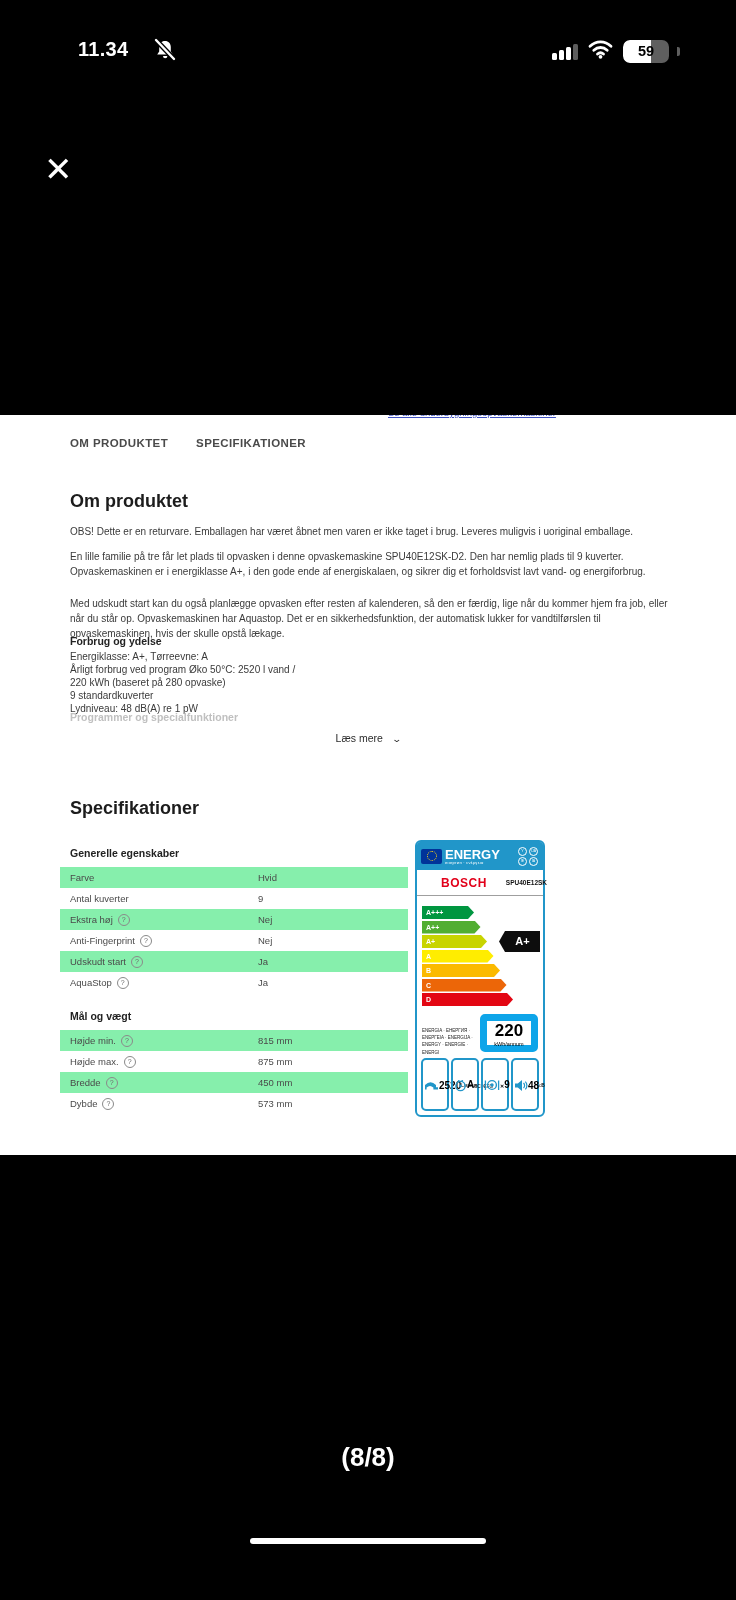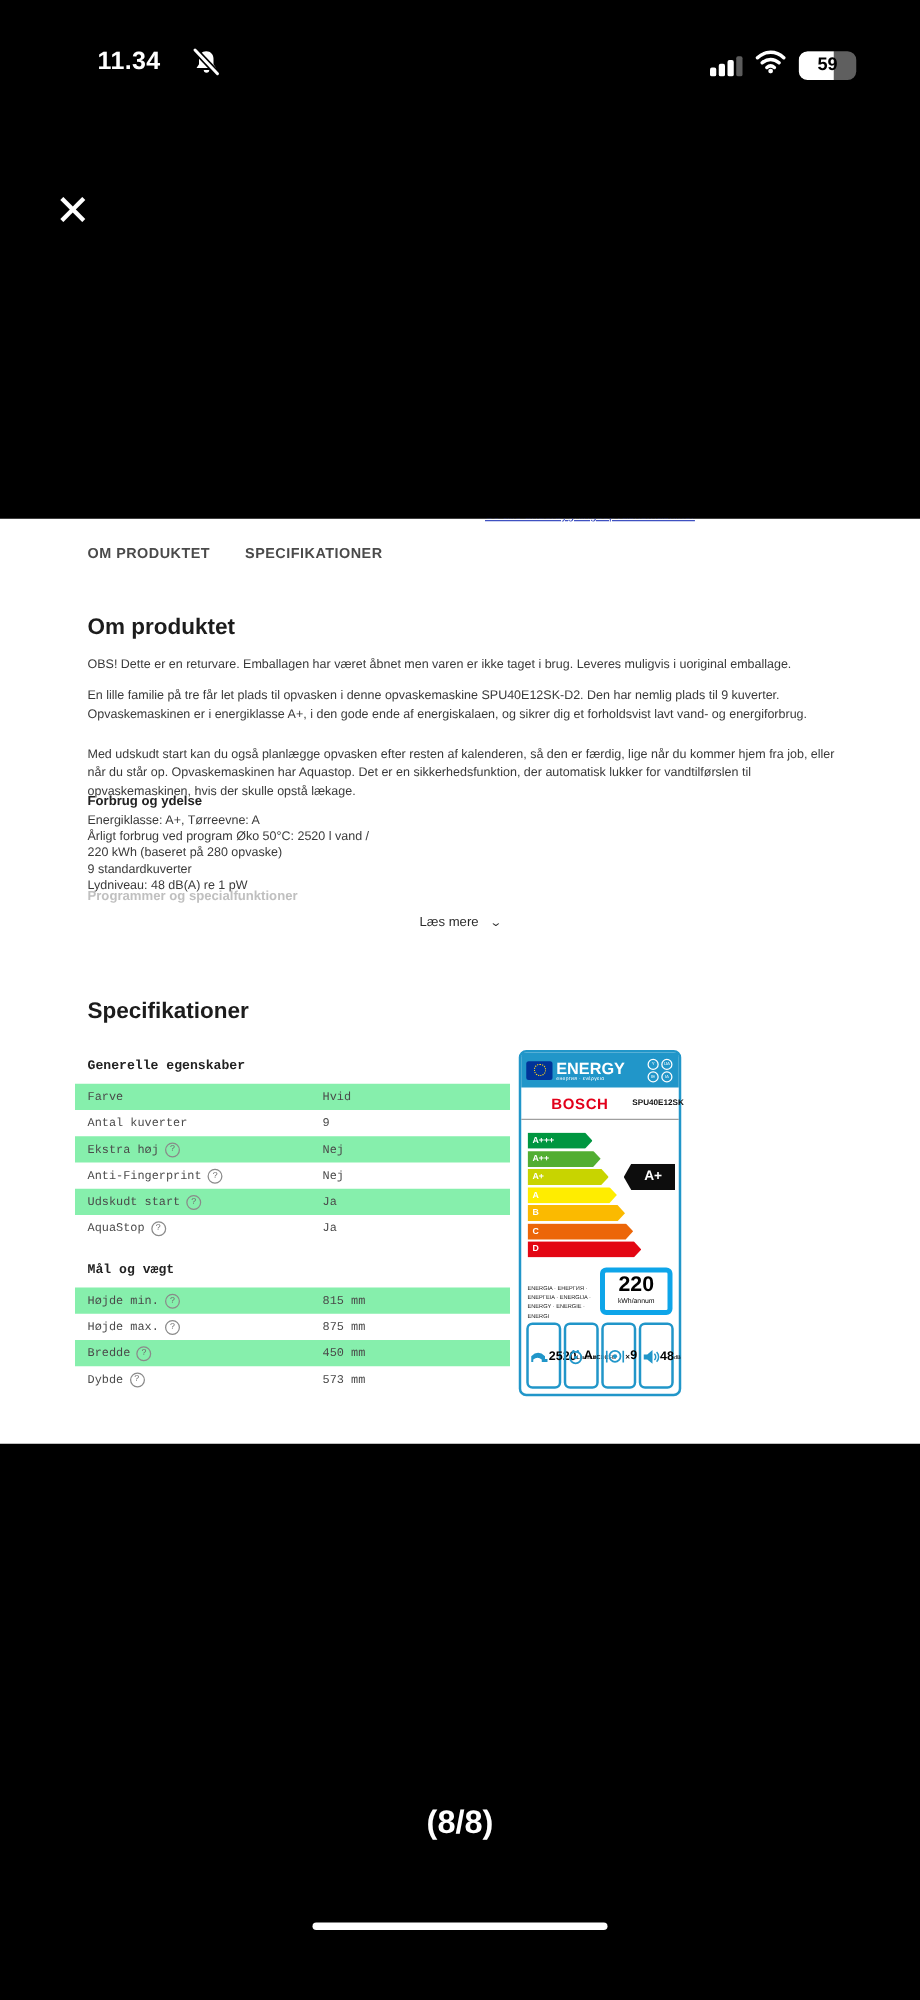--- a/index.html
+++ b/index.html
@@ -38,21 +38,21 @@
   .para{position:absolute;left:70px;width:612px;font-size:10px;line-height:1.48;color:#3a3a3a;margin:0;}
   .p1{top:110px}.p2{top:135px}.p3{top:182px}
   .sub-bold{position:absolute;left:70px;top:220px;font-size:10.5px;font-weight:700;color:#222;}
   .cons-lines{position:absolute;left:70px;top:235px;font-size:10px;color:#3a3a3a;line-height:13px;}
   .faded{position:absolute;left:70px;top:296px;font-size:10.5px;font-weight:700;color:#c0c0c0;}
   .read-more{position:absolute;left:0;right:0;top:317px;text-align:center;font-size:10.5px;color:#2b2b2b;cursor:pointer;}
   .read-more .chev{font-size:9px;margin-left:10px;display:inline-block;transform:scaleX(1.4);}
   .specs-title{top:383px;}
 
   
-  .spec-col{position:absolute;left:60px;top:432px;width:348px;font-family:Liberation Mono, monospace;}
+  .spec-col{position:absolute;left:60px;top:432px;width:348px;}
   .group-heading{font-size:10.5px;font-weight:700;color:#222;margin:0 0 8px 10px;}
   .group-heading.second{margin-top:17px;}
   .spec-row{display:flex;align-items:center;height:21px;padding:0 10px;font-size:9.5px;color:#4a4a4a;}
   .spec-row.alt{background:#86efac;}
   .spec-label{flex:0 0 188px;display:flex;align-items:center;}
   .info-icon{display:inline-flex;align-items:center;justify-content:center;width:10px;height:10px;
              border:1px solid #8a8a8a;border-radius:50%;font-size:7px;color:#6a6a6a;margin-left:5px;cursor:pointer;}
 
   
   .elabel{position:absolute;left:415px;top:425px;width:130px;height:277px;background:#fff;
@@ -71,21 +71,21 @@
   .bosch-name{color:#e2001a;font-weight:700;font-size:12px;letter-spacing:.5px;}
   .el-model{margin-left:auto;font-size:6.5px;font-weight:700;color:#111;}
   .el-scale{position:absolute;left:5px;top:64px;}
   .scale-arrow{height:13px;line-height:13px;margin-bottom:1.5px;color:#fff;font-weight:700;font-size:7px;
                padding-left:4px;box-sizing:border-box;
                clip-path:polygon(0 0,calc(100% - 6px) 0,100% 50%,calc(100% - 6px) 100%,0 100%);}
   .rating-arrow{position:absolute;right:3px;top:89px;width:41px;height:21px;background:#0d0d0d;color:#fff;
                 font-weight:700;font-size:11px;line-height:21px;text-align:center;padding-left:6px;box-sizing:border-box;
                 clip-path:polygon(6px 0,100% 0,100% 100%,6px 100%,0 50%);}
   .el-side-text{position:absolute;left:5px;top:185px;width:62px;font-size:4.5px;line-height:1.6;color:#222;}
-  .kwh-box{position:absolute;right:5px;top:172px;width:58px;height:38px;border:4px solid #0ea5e9;border-radius:5px;
+  .kwh-box{position:absolute;right:5px;top:172px;width:58px;height:38px;border:7px solid #0ea5e9;border-radius:5px;
            box-sizing:border-box;text-align:center;}
   .kwh-box .val{font-size:17px;font-weight:700;color:#000;line-height:20px;}
   .kwh-box .unit{font-size:5.5px;color:#000;}
   .el-boxes{position:absolute;left:4px;right:4px;top:216px;display:flex;justify-content:space-between;}
   .ebox{width:28px;height:53px;border:2px solid #2196c9;border-radius:5px;box-sizing:border-box;
         display:flex;align-items:center;justify-content:space-between;padding:3px 1px 2px;}
   .ebox .bval{font-size:10px;font-weight:700;color:#000;line-height:9px;white-space:nowrap;}
   .ebox .bunit{font-size:4.5px;color:#000;line-height:5px;}
   .ebox svg{flex:0 0 auto;}
   .dry small{font-size:4.5px;font-weight:400;}
@@ -114,21 +114,21 @@
           <i></i>
         </div>
       <div>
         <svg width="25" height="19" viewBox="0 0 25 19">
           <path d="M2 6.2 C8.2 .4 16.8 .4 23 6.2" stroke="#fff" stroke-width="2.8" fill="none" stroke-linecap="round"></path>
           <path d="M5.8 10.2 C9.8 6.6 15.2 6.6 19.2 10.2" stroke="#fff" stroke-width="2.8" fill="none" stroke-linecap="round"></path>
           <path d="M9.5 14 C11.3 12.4 13.7 12.4 15.5 14" stroke="#fff" stroke-width="2.8" fill="none" stroke-linecap="round"></path>
           <circle cx="12.5" cy="16.8" r="1.9" fill="#fff"></circle>
         </svg>
       </div>
-      <div style="display:flex;align-items:center;">
+      <div style="display:flex;align-items:center;gap:16px;">
         <div class="battery">
           <div class="fill"></div>
           <div class="num">59</div>
         </div>
         <div class="bat-nub"></div>
       </div>
     </div>
   </div>
 
   <div class="close-btn">✕</div>

